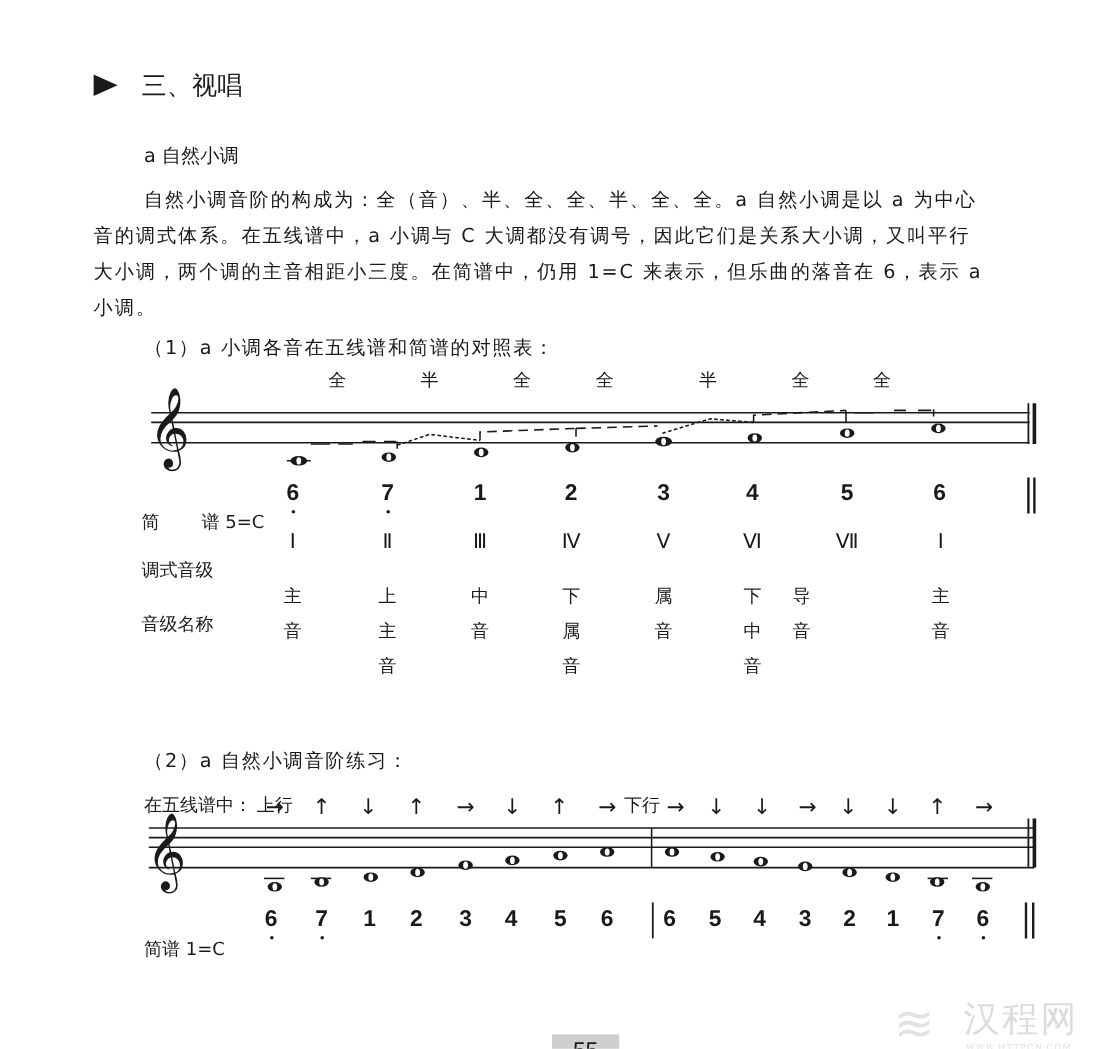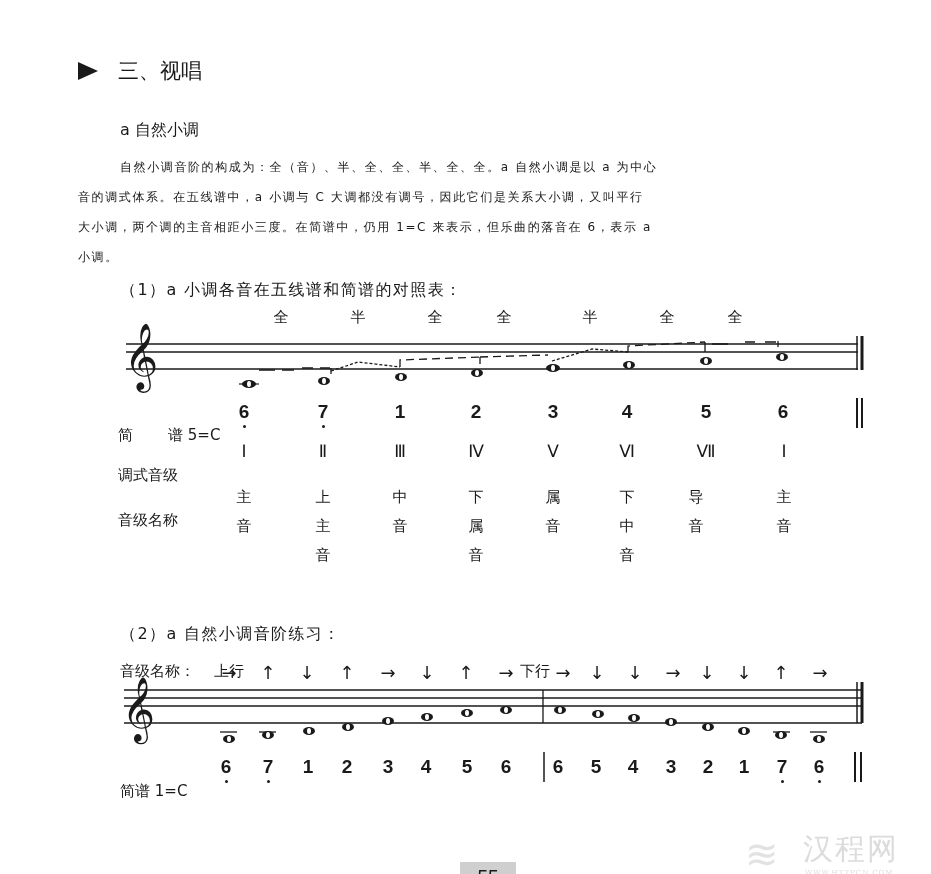--- a/index.html
+++ b/index.html
@@ -2,21 +2,21 @@
 <html><head>
 <meta charset="utf-8">
 <style>
   html, body { margin: 0; padding: 0; background: #ffffff; }
   body { width: 931px; height: 874px; position: relative; overflow: hidden;
          font-family: "DejaVu Sans", "Liberation Sans", sans-serif; color: #1a1a1a; }
   .abs { position: absolute; white-space: nowrap; margin-top: 23px; }
   .heading { left: 78px; top: 34px; font-size: 21px; display: flex; align-items: center; }
   .tri { width: 0; height: 0; border-top: 9px solid transparent; border-bottom: 9px solid transparent;
          border-left: 20px solid #1a1a1a; margin-right: 20px; }
-  .para { font-size: 12px; letter-spacing: 1.6px; line-height: 30px; }
+  .para { font-size: 16px; letter-spacing: 1.6px; line-height: 30px; }
   .sub { left: 120px; top: 97px; font-size: 16px; }
   .p1 { left: 120px; top: 129px; }
   .p2 { left: 78px; top: 159px; }
   .p3 { left: 78px; top: 189px; }
   .p4 { left: 78px; top: 219px; }
   .sec1 { left: 120px; top: 257px; font-size: 16px; letter-spacing: 1.4px; }
   .sec2 { left: 120px; top: 601px; font-size: 16px; letter-spacing: 1.4px; }
   .label { font-size: 15px; }
   .interval { font-size: 15px; position: absolute; top: 308px; transform: translateX(-50%); }
   .jp { position: absolute; font-family: "Liberation Sans", sans-serif; font-weight: bold; font-size: 19px; transform: translateX(-50%); }
@@ -187,26 +187,26 @@
 </div>
 
 <div class="abs label" style="left:118px; top:488px;">音级名称</div>
 <div>
   <span class="nm" style="left:244px; top:483px">主音</span>
   <span class="nm" style="left:323px; top:483px">上主音</span>
   <span class="nm" style="left:400px; top:483px">中音</span>
   <span class="nm" style="left:476px; top:483px">下属音</span>
   <span class="nm" style="left:553px; top:483px">属音</span>
   <span class="nm" style="left:627px; top:483px">下中音</span>
-  <span class="nm" style="left:696px; top:483px">导音</span>
+  <span class="nm" style="left:668px; top:483px">导音</span>
   <span class="nm" style="left:784px; top:483px">主音</span>
 </div>
 
 <div class="abs sec2">（2）a 自然小调音阶练习：</div>
-<div class="abs label" style="left:120px; top:639px;">音级名称：</div>
+<div class="abs label" style="left:120px; top:639px;">在五线谱中：</div>
 <div class="abs label" style="left:214px; top:639px;">上行</div>
 <div class="abs label" style="left:520px; top:639px;">下行</div>
 
 <div>
   <span class="arrow" style="left:229px">→</span>
   <span class="arrow" style="left:268px">↑</span>
   <span class="arrow" style="left:307px">↓</span>
   <span class="arrow" style="left:347px">↑</span>
   <span class="arrow" style="left:388px">→</span>
   <span class="arrow" style="left:427px">↓</span>

